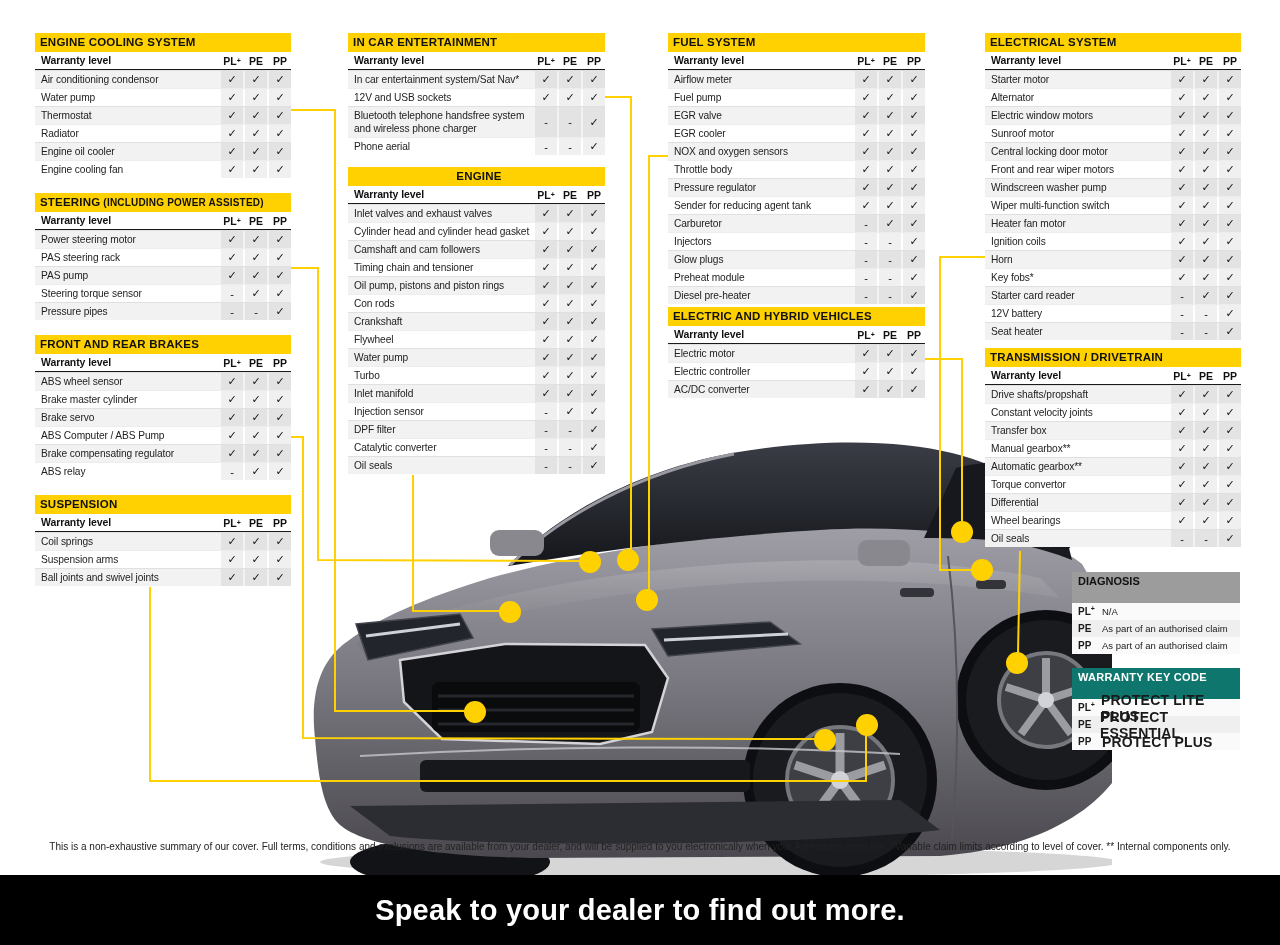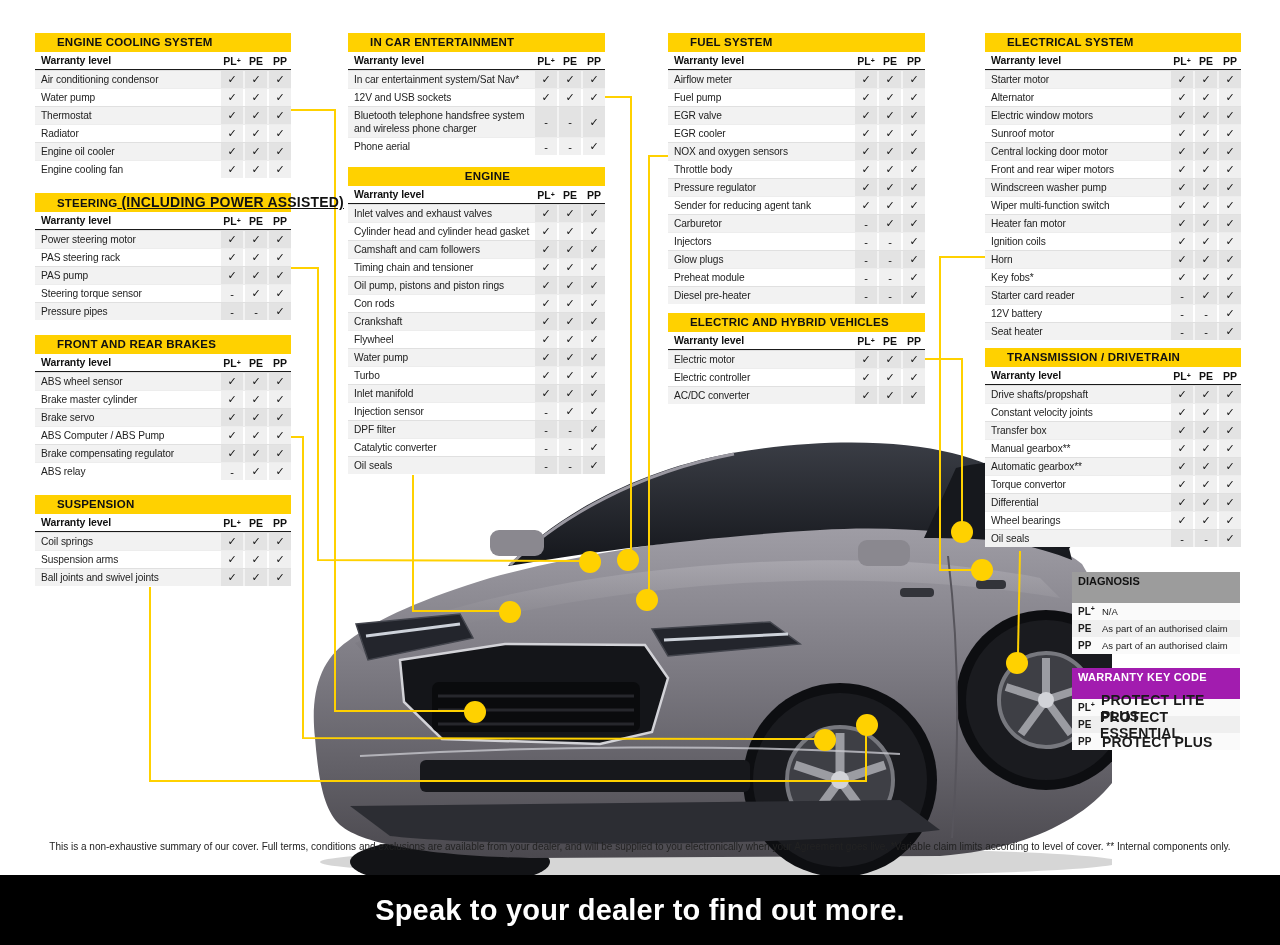--- a/index.html
+++ b/index.html
@@ -7,47 +7,47 @@
         font-family:"Liberation Sans", sans-serif;}
 
   
   .tcol{position:absolute;top:33px;z-index:10;}
   #col-1{left:35px;width:256px;}
   #col-2{left:348px;width:257px;}
   #col-3{left:668px;width:257px;}
   #col-4{left:985px;width:256px;}
   #col-1 .tbl+.tbl{margin-top:15px;}
   #col-2 .tbl+.tbl{margin-top:12px;text-align:center;}
-  #col-3 .tbl+.tbl{margin-top:9px;}
+  #col-3 .tbl+.tbl{margin-top:3px;}
   #col-4 .tbl+.tbl{margin-top:8px;}
 
   .tbl{background:#fff;}
   .tbl-header{height:19px;line-height:19px;background:#FFD100;color:#111;
-              font-weight:bold;font-size:11.5px;padding-left:22px;letter-spacing:.2px;
+              font-weight:bold;font-size:11.5px;padding-left:5px;letter-spacing:.2px;
               white-space:nowrap;}
-  .tbl-title-suffix{font-size:14px;font-weight:bold;text-decoration:underline;}
+  .tbl-title-suffix{font-size:10px;font-weight:bold;}
   .tbl-row{display:flex;align-items:stretch;min-height:18px;box-sizing:border-box;}
   .tbl-row.alt{background:#f2f2f2;}
   .tbl-subheader{border-bottom:1.5px solid #1a1a1a;background:#fff;}
   .row-label{flex:1;font-size:10.2px;color:#222;padding:2px 3px 2px 6px;line-height:13px;
              display:flex;align-items:center;letter-spacing:-0.1px;}
   .tbl-subheader .row-label{font-weight:bold;font-size:10.5px;color:#111;}
   .tick{width:22px;margin-left:2px;display:flex;align-items:center;justify-content:center;
         background:rgba(0,0,0,0.06);font-size:11px;color:#111;}
   .tbl-subheader .tick{background:none;font-weight:bold;font-size:10.5px;}
   .tbl-row+.tbl-row{border-top:1px solid rgba(0,0,0,0.07);}
   .sup{font-size:7px;vertical-align:super;line-height:0;}
 
   
   .legend{position:absolute;left:1072px;width:168px;z-index:10;}
   #diagnosis-box{top:572px;}
   #keycode-box{top:668px;}
   .legend-header{height:31px;line-height:19px;font-weight:bold;font-size:11px;padding-left:6px;}
   #diagnosis-box .legend-header{background:#9c9c9c;color:#111;}
-  #keycode-box .legend-header{background:#a21caf;color:#fff;letter-spacing:.3px;}
+  #keycode-box .legend-header{background:#0f766e;color:#fff;letter-spacing:.3px;}
   .legend-row{display:flex;height:17px;align-items:center;font-size:9.5px;color:#1a1a1a;}
   .legend-row:nth-child(even){background:#efefef;}
   .legend-row:nth-child(odd){background:#fafafa;}
   .legend-code{width:24px;font-weight:bold;padding-left:6px;font-size:10px;}
   #keycode-box .legend-value{font-weight:bold;font-size:14px;letter-spacing:.2px;}
 
   
   #footer-note{position:absolute;left:0;top:841px;width:100%;text-align:center;
                font-size:10px;color:#222;z-index:10;}
   #banner{position:absolute;left:0;top:875px;width:100%;height:70px;background:#000;

